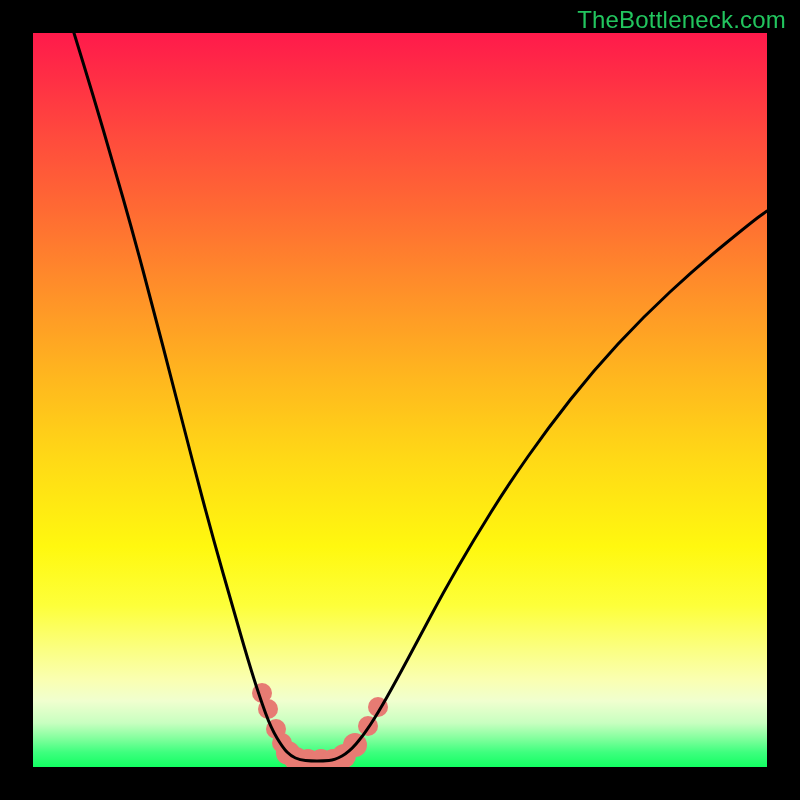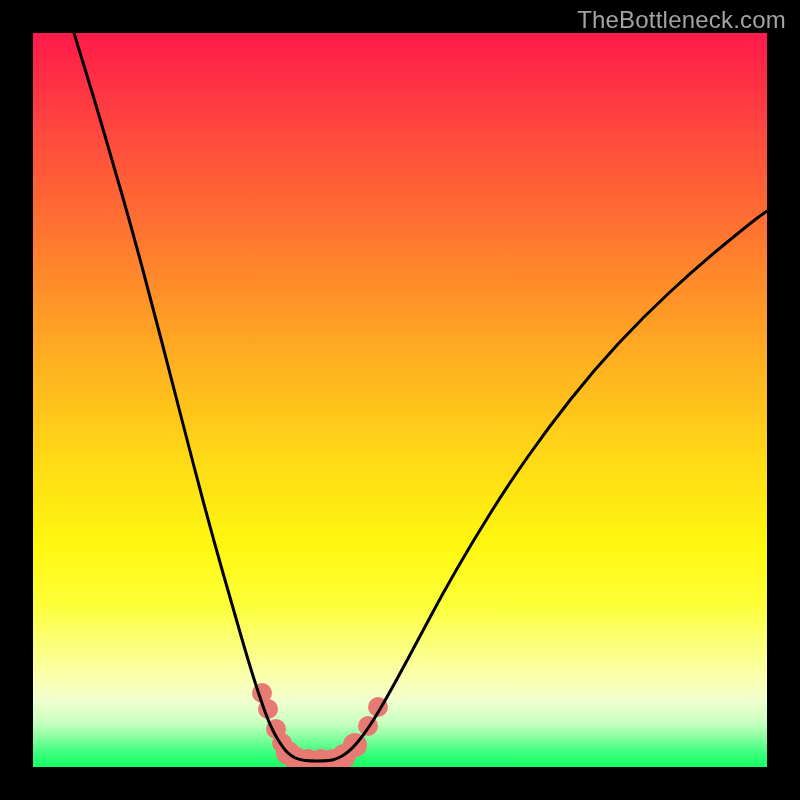--- a/index.html
+++ b/index.html
@@ -45,21 +45,21 @@
       #3eff7e 98%,
       #12ff62 100%
     );
   }
   .watermark {
     position: absolute;
     top: 6px;
     right: 14px;
     font-family: Arial, Helvetica, sans-serif;
     font-size: 24px;
-    color: #a3a3a3;
+    color: #22c55e;
     letter-spacing: 0.2px;
   }
   svg.curve {
     position: absolute;
     left: 0; top: 0;
     width: 734px; height: 734px;
   }
 </style>
 </head>
 <body>

